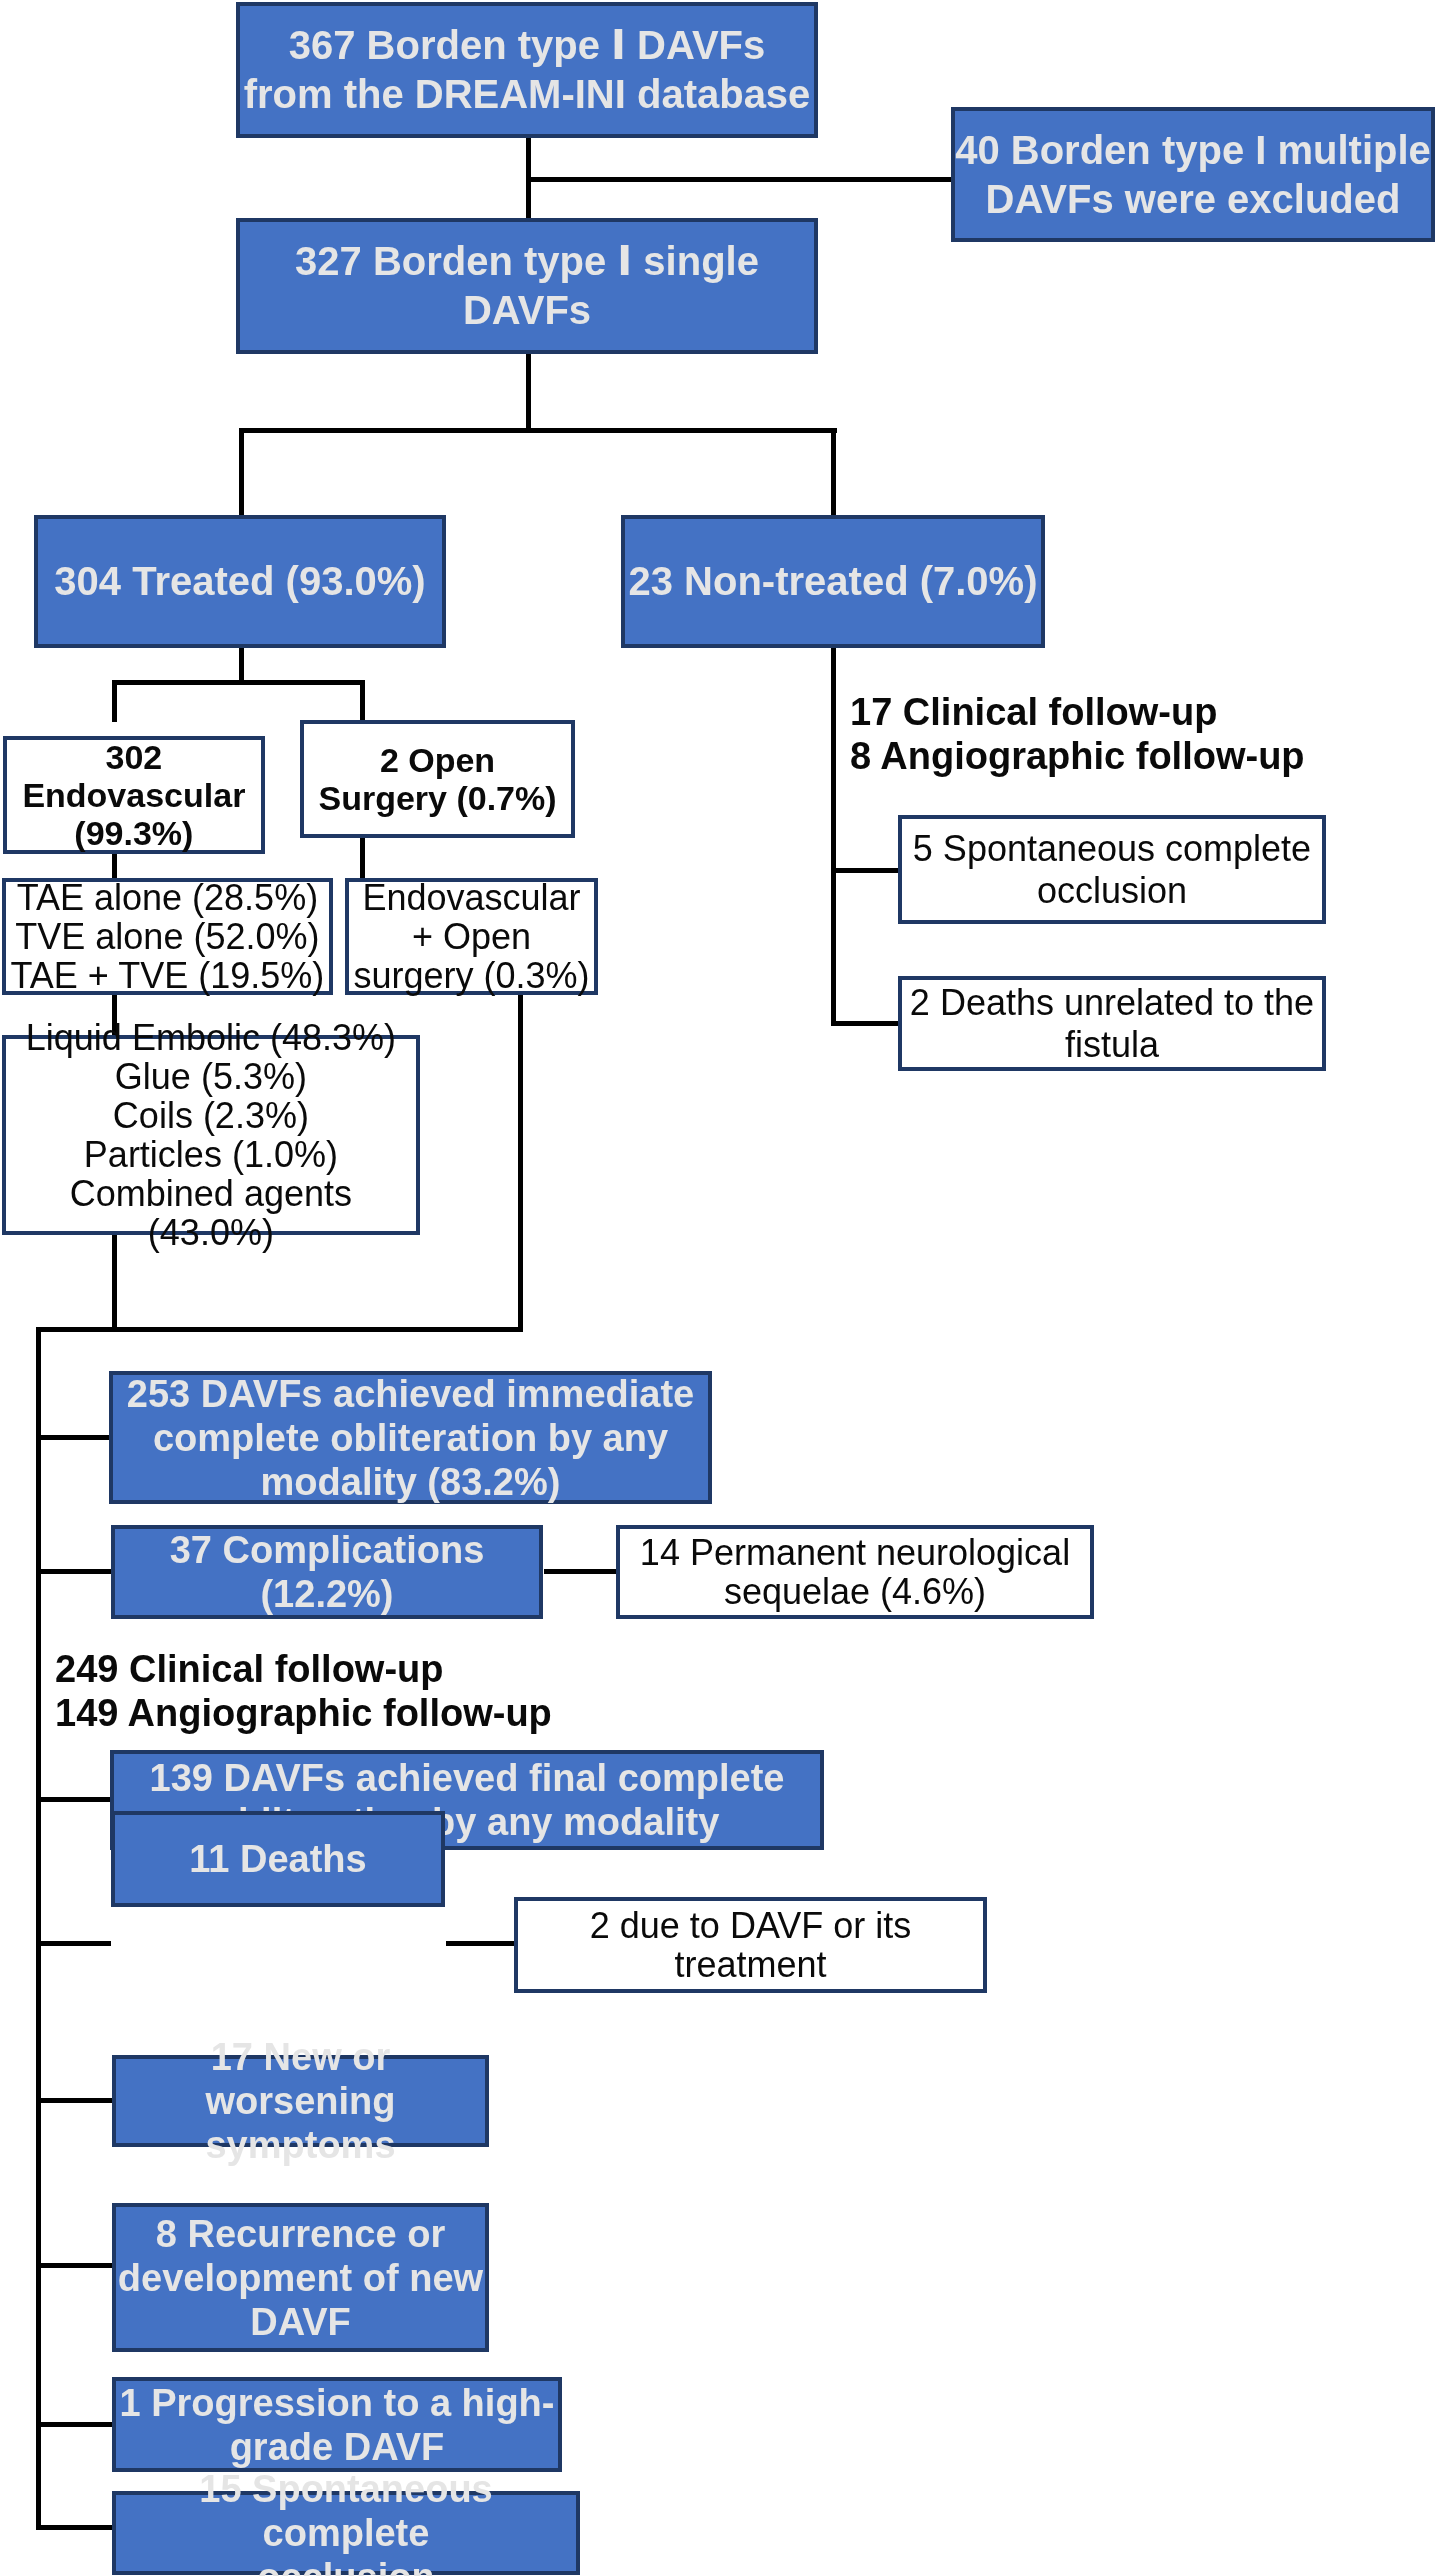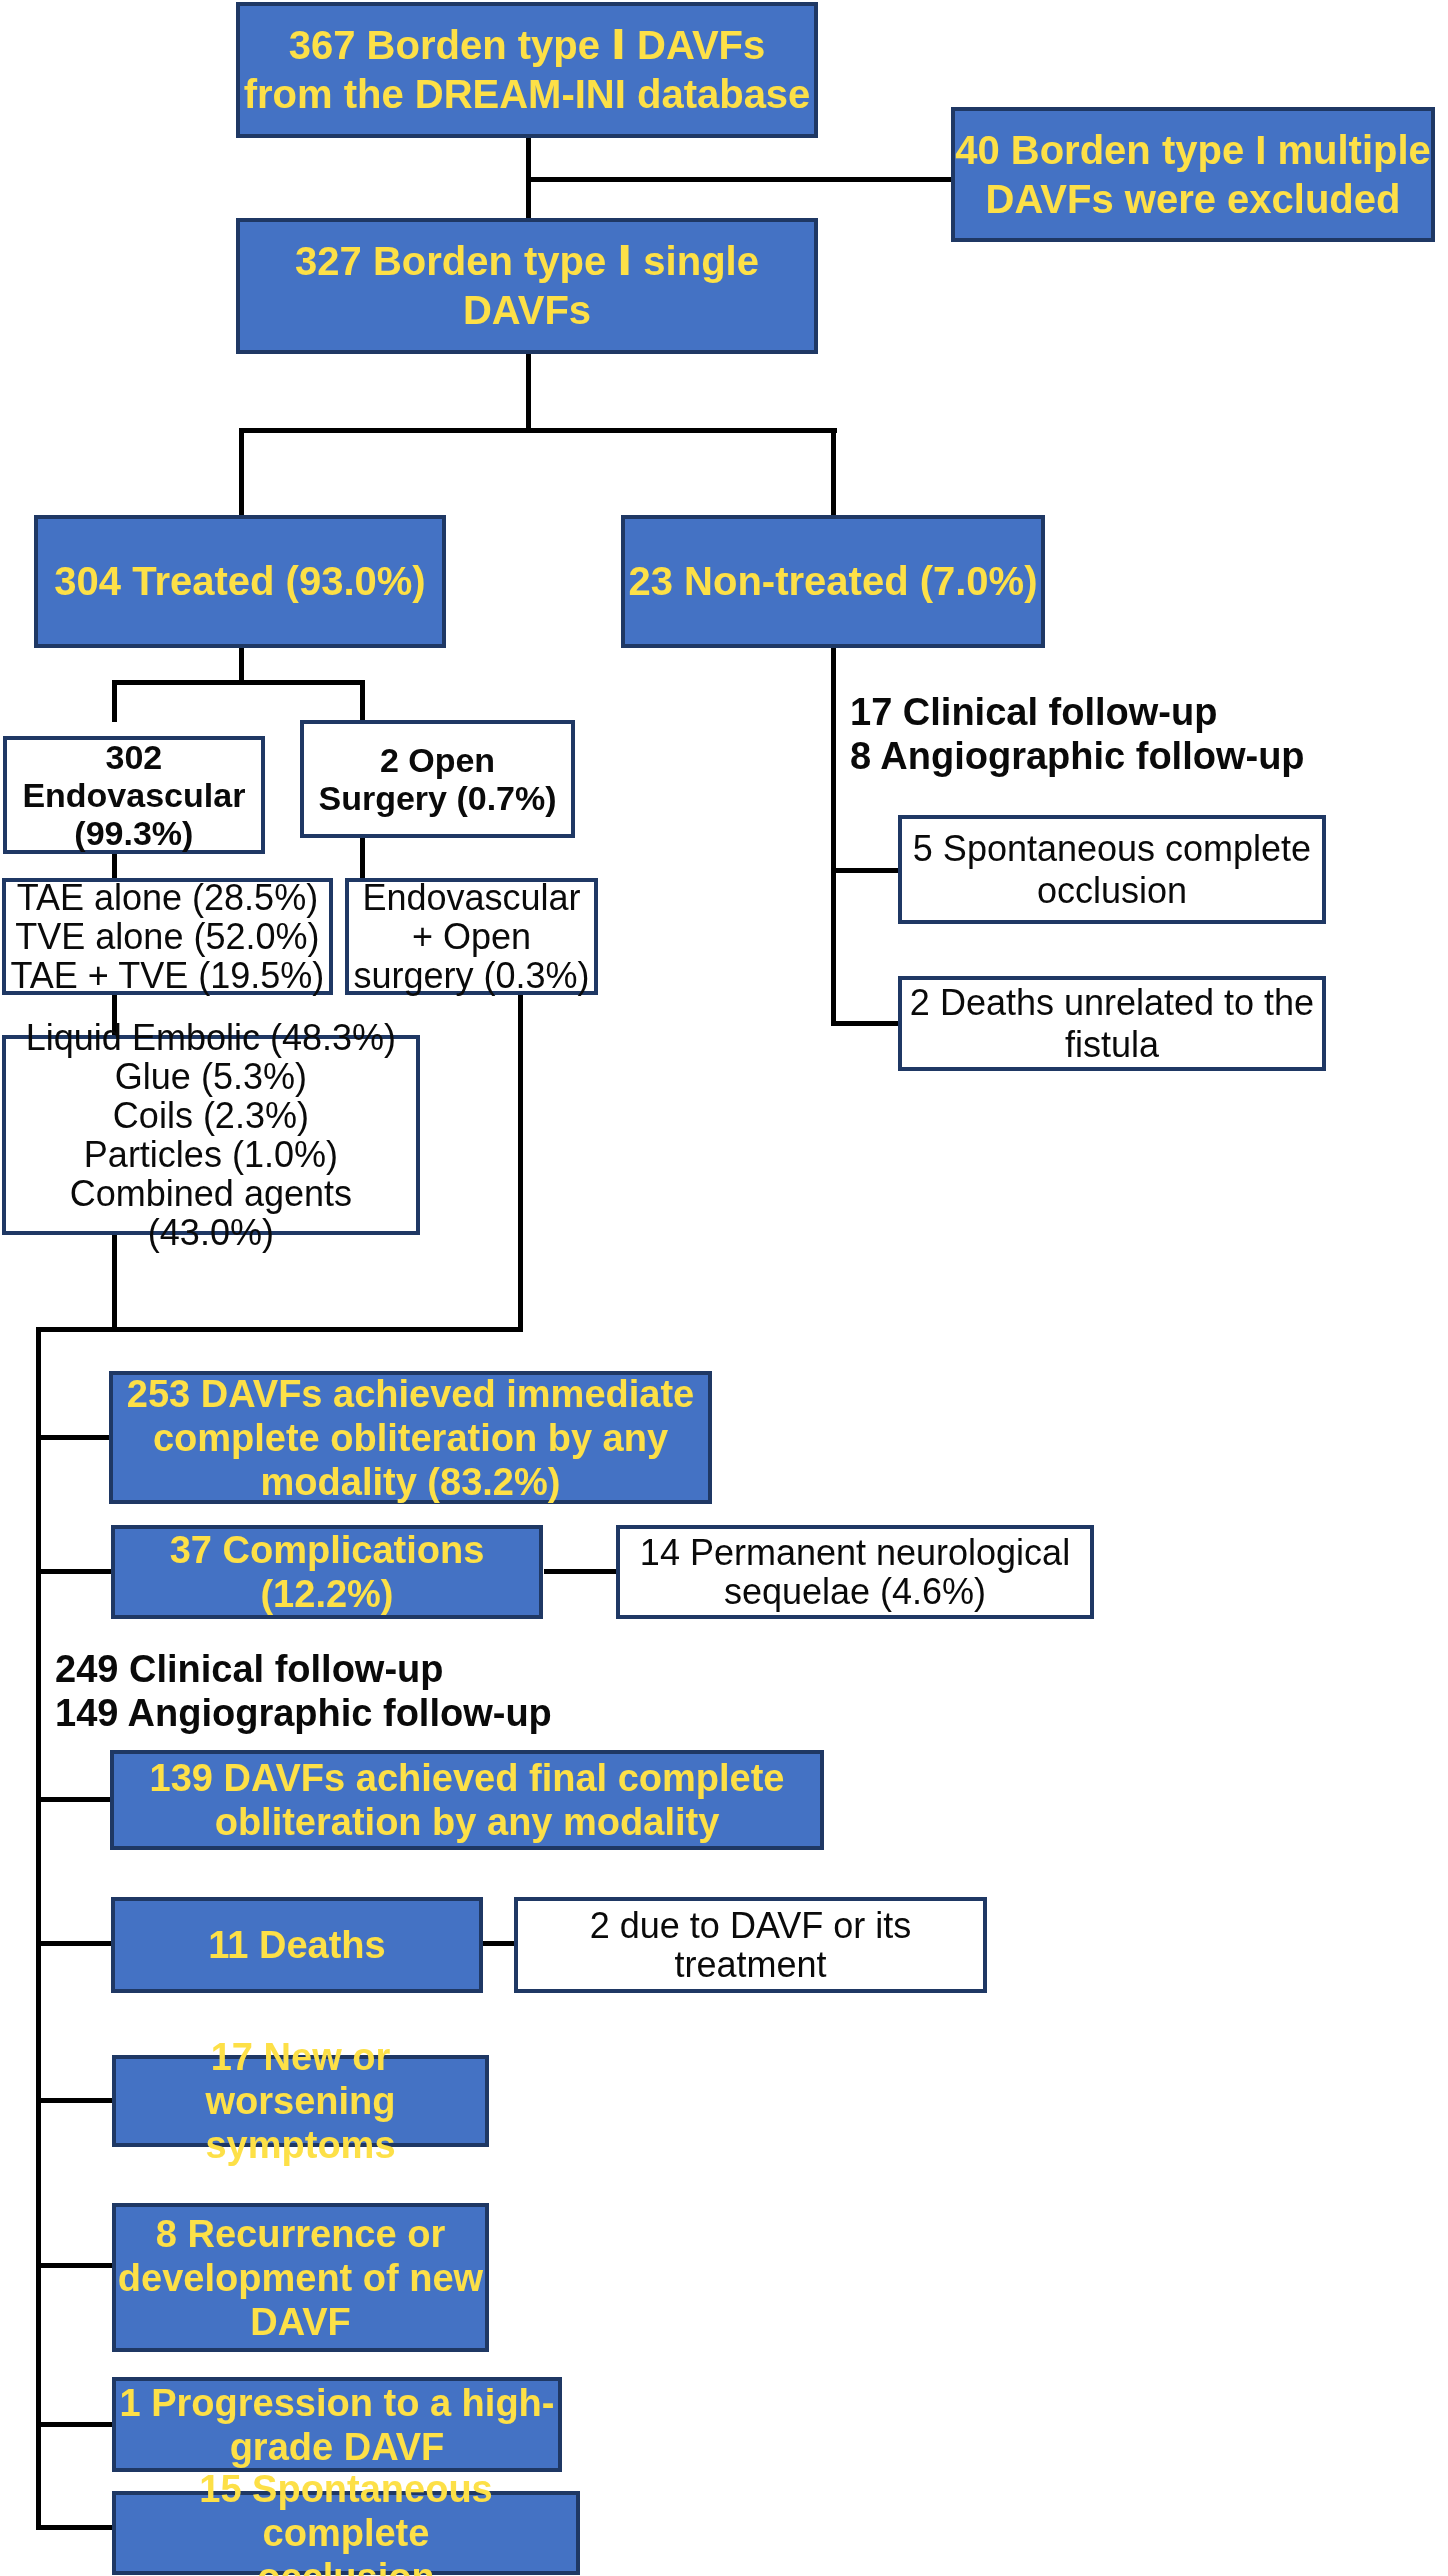--- a/index.html
+++ b/index.html
@@ -11,21 +11,21 @@
     overflow:hidden;
   }
   .box{
     position:absolute;box-sizing:border-box;
     display:flex;flex-direction:column;justify-content:center;align-items:center;
     text-align:center;
   }
   .blue{
     background:var(--box_blue);
     border:4.8px solid var(--box_border);
-    color:#fde047;font-weight:bold;
+    color:#e5e5e5;font-weight:bold;
   }
   .white{
     background:#ffffff;
     border:4.8px solid var(--box_border);
     color:#0a0a0a;font-weight:normal;
   }
   .white.bold{font-weight:bold;}
   .bigtext{font-size:40px;line-height:49px;}
   .midtext{font-size:38px;line-height:44px;}
   .smallbold{font-size:34px;line-height:38px;}
@@ -39,21 +39,21 @@
 
   
   #b367 {left:236px;top:1.9px;width:582px;height:136px;}
   #bexcl{left:951px;top:107px;width:484px;height:135px;}
   #b327 {left:236px;top:218px;width:582px;height:136px;}
   #b304 {left:34px;top:515px;width:412px;height:133px;}
   #b23  {left:621px;top:515px;width:424px;height:133px;}
   #b253 {left:109px;top:1371px;width:603px;height:133px;}
   #b37  {left:111px;top:1525px;width:432px;height:94px;}
   #b139 {left:110px;top:1750px;width:714px;height:100px;}
-  #b11  {left:111px;top:1897px;width:372px;height:96px;}
+  #b11  {left:111px;top:1811px;width:334px;height:96px;}
   #b17n {left:112px;top:2055px;width:377px;height:92px;}
   #b8r  {left:112px;top:2203px;width:377px;height:149px;}
   #b1p  {left:112px;top:2377px;width:450px;height:95px;}
   #b15s {left:112px;top:2491px;width:468px;height:84px;}
 
   
   #w302 {left:2.9px;top:720px;width:262px;height:118px;margin-top:16px;}
   #w2op {left:300px;top:720px;width:275px;height:118px;}
   #wtae {left:1.9px;top:878px;width:331px;height:117px;}
   #weop {left:345px;top:878px;width:253px;height:117px;}

